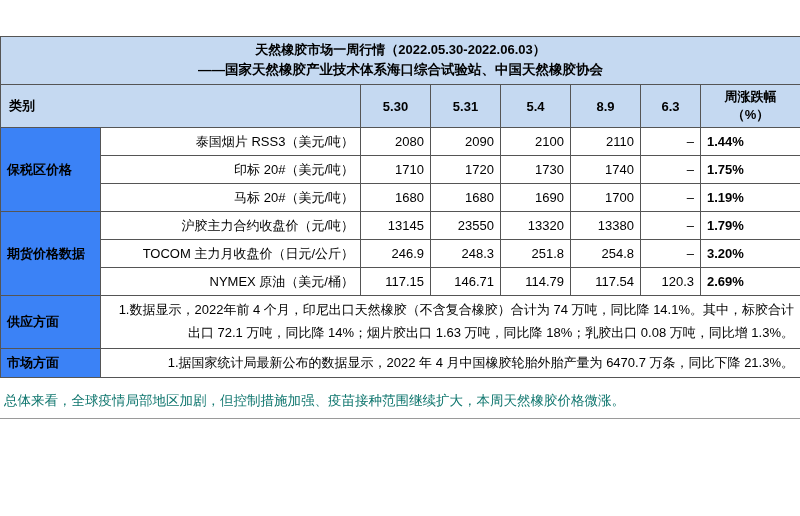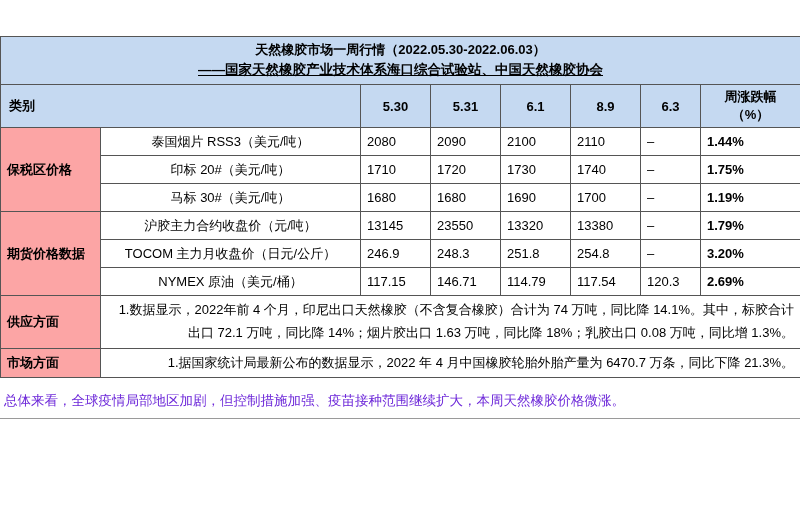--- a/index.html
+++ b/index.html
@@ -36,63 +36,62 @@
     text-align: center;
     font-weight: bold;
     font-size: 14px;
     line-height: 1.55;
     padding: 6px 4px 7px 4px;
     border: 1px solid #555555;
   }
   .title-line2 {
     display: block;
     font-size: 13.5px;
-    text-decoration: underline;
   }
   .hdr {
     background: #c5d9f1;
     font-weight: bold;
     text-align: center;
     height: 30px;
     font-size: 13.5px;
   }
   .hdr.left {
     text-align: left;
     padding-left: 8px;
   }
   .cat-cell {
-    background: #fca5a5;
+    background: #3b82f6;
     font-weight: bold;
     text-align: left;
     padding-left: 8px;
     font-size: 13.5px;
   }
   .item-cell {
-    text-align: center;
+    text-align: right;
     padding-left: 10px;
     height: 28px;
   }
   .num-cell {
-    text-align: left;
+    text-align: right;
   }
   .chg-cell {
     text-align: left;
     font-weight: bold;
   }
   .section-body {
     text-align: right;
     line-height: 1.75;
     padding: 6px 9px;
     font-size: 13px;
   }
   .summary {
     margin-top: 12px;
     padding: 0 4px;
     font-size: 13.5px;
-    color: #6d28d9;
+    color: #0f766e;
     line-height: 1.6;
   }
   .hr-line {
     border: none;
     border-top: 1px solid #9a9a9a;
     margin: 6px 0 0 0;
     width: 800px;
   }
   .dash { letter-spacing: 0; }
 </style>
@@ -115,21 +114,21 @@
       <tr>
         <td class="title-cell" colspan="8">
           <span>天然橡胶市场一周行情（2022.05.30-2022.06.03）</span>
           <span class="title-line2">——国家天然橡胶产业技术体系海口综合试验站、中国天然橡胶协会</span>
         </td>
       </tr>
       <tr>
         <td class="hdr left" colspan="2">类别</td>
         <td class="hdr">5.30</td>
         <td class="hdr">5.31</td>
-        <td class="hdr">6.1</td>
+        <td class="hdr">5.4</td>
         <td class="hdr">8.9</td>
         <td class="hdr">6.3</td>
         <td class="hdr">周涨跌幅（%）</td>
       </tr>
 
       <tr>
         <td class="cat-cell" rowspan="3">保税区价格</td>
         <td class="item-cell">泰国烟片 RSS3（美元/吨）</td>
         <td class="num-cell">2080</td>
         <td class="num-cell">2090</td>
@@ -141,21 +140,21 @@
       <tr>
         <td class="item-cell">印标 20#（美元/吨）</td>
         <td class="num-cell">1710</td>
         <td class="num-cell">1720</td>
         <td class="num-cell">1730</td>
         <td class="num-cell">1740</td>
         <td class="num-cell dash">–</td>
         <td class="chg-cell">1.75%</td>
       </tr>
       <tr>
-        <td class="item-cell">马标 30#（美元/吨）</td>
+        <td class="item-cell">马标 20#（美元/吨）</td>
         <td class="num-cell">1680</td>
         <td class="num-cell">1680</td>
         <td class="num-cell">1690</td>
         <td class="num-cell">1700</td>
         <td class="num-cell dash">–</td>
         <td class="chg-cell">1.19%</td>
       </tr>
 
       <tr>
         <td class="cat-cell" rowspan="3">期货价格数据</td>

